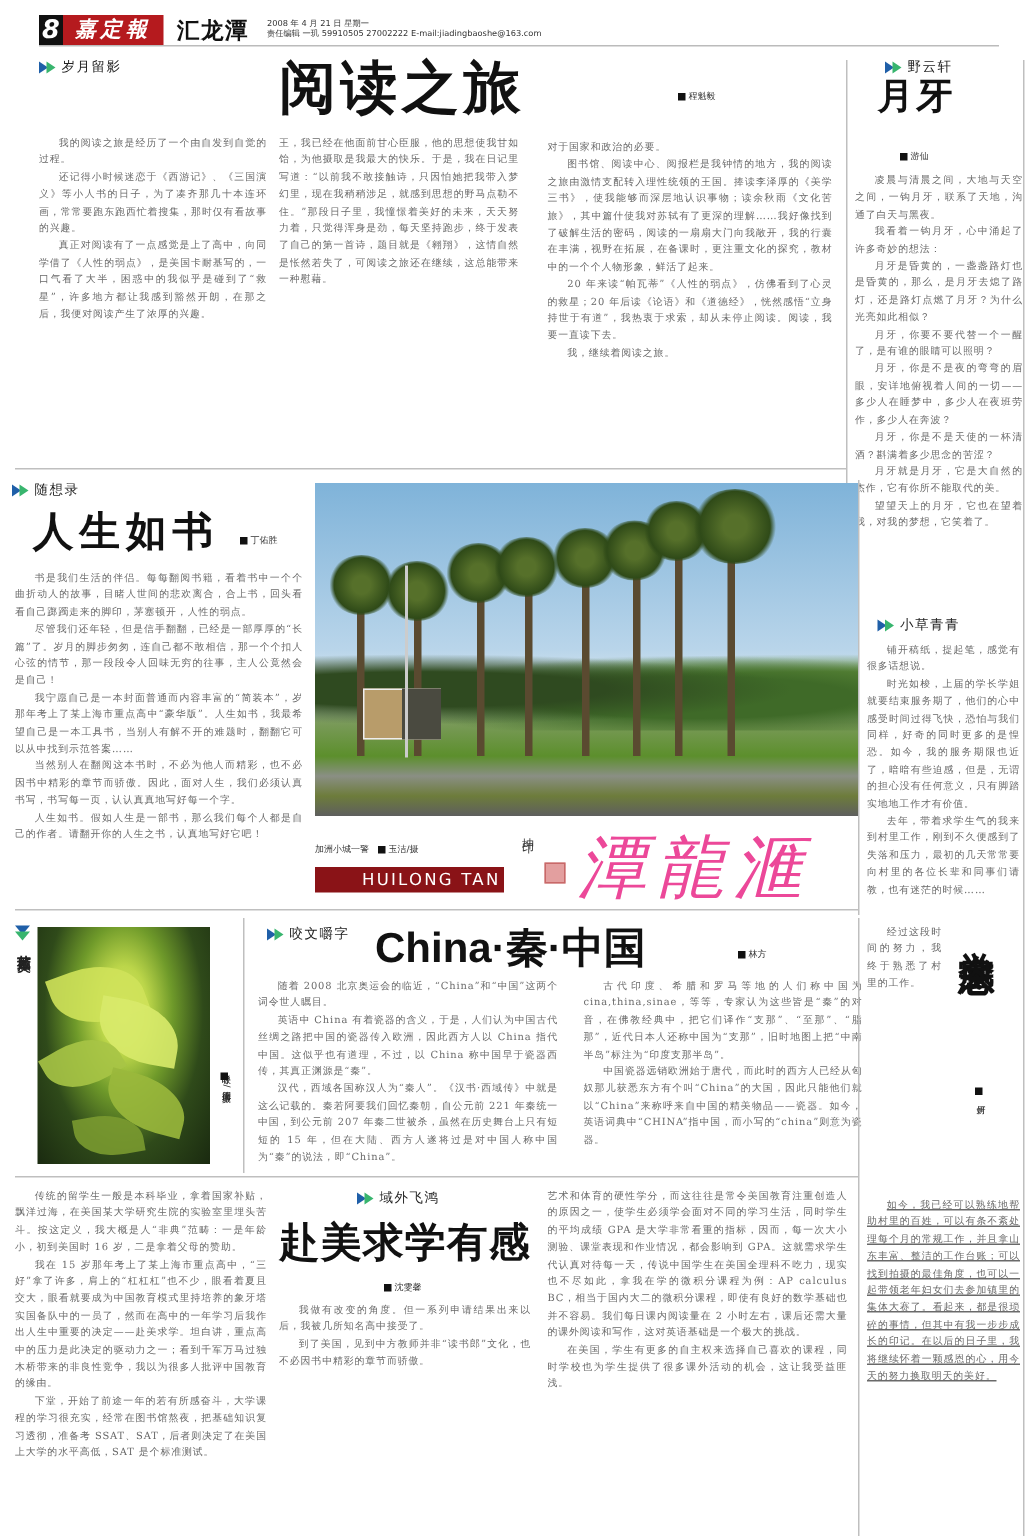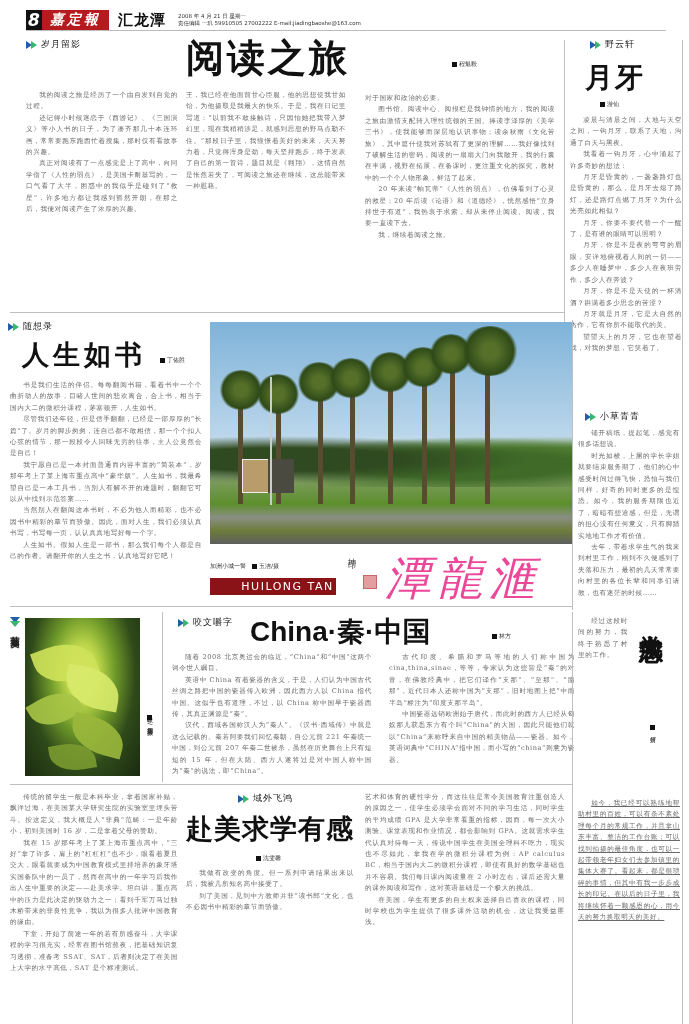--- a/index.html
+++ b/index.html
@@ -100,21 +100,21 @@
   <p>20 年来读“帕瓦蒂”《人性的弱点》，仿佛看到了心灵的救星；20 年后读《论语》和《道德经》，恍然感悟“立身持世于有道”，我热衷于求索，却从未停止阅读。阅读，我要一直读下去。</p>
   <p>我，继续着阅读之旅。</p>
 </div>
 
 <div class="abs vrule" style="left:564px;top:40px;height:360px;"></div>
 
 <div class="abs col-label" style="left:590px;top:38px;">
   <span class="arrow"></span>
   <span>野云轩</span>
 </div>
-<div class="abs headline-black" style="left:585px;top:62px;font-size:28px;line-height:32px;">月牙</div>
+<div class="abs headline-black" style="left:585px;top:48px;font-size:24px;line-height:32px;">月牙</div>
 <div class="abs byline" style="left:600px;top:100px;">游仙</div>
 <div class="abs body-text" style="left:570px;top:115px;width:112px;height:290px;">
   <p>凌晨与清晨之间，大地与天空之间，一钩月牙，联系了天地，沟通了白天与黑夜。</p>
   <p>我看着一钩月牙，心中涌起了许多奇妙的想法：</p>
   <p>月牙是昏黄的，一盏盏路灯也是昏黄的，那么，是月牙去熄了路灯，还是路灯点燃了月牙？为什么光亮如此相似？</p>
   <p>月牙，你要不要代替一个一醒了，是有谁的眼睛可以照明？</p>
   <p>月牙，你是不是夜的弯弯的眉眼，安详地俯视着人间的一切——多少人在睡梦中，多少人在夜班劳作，多少人在奔波？</p>
   <p>月牙，你是不是天使的一杯清酒？斟满着多少思念的苦涩？</p>
   <p>月牙就是月牙，它是大自然的杰作，它有你所不能取代的美。</p>
   <p>望望天上的月牙，它也在望着我，对我的梦想，它笑着了。</p>
@@ -123,21 +123,21 @@
 <div class="abs hrule" style="left:10px;top:312px;width:554px;"></div>
 <div class="abs vrule" style="left:682px;top:40px;height:990px;"></div>
 
 <div class="abs col-label" style="left:8px;top:320px;">
   <span class="arrow"></span>
   <span>随想录</span>
 </div>
 <div class="abs headline-black" style="left:22px;top:338px;font-size:27px;line-height:34px;letter-spacing:4px;">人生如书</div>
 <div class="abs byline" style="left:160px;top:356px;">丁佑胜</div>
 <div class="abs body-text" style="left:10px;top:380px;width:192px;height:225px;">
-  <p>书是我们生活的伴侣。每每翻阅书籍，看着书中一个个曲折动人的故事，目睹人世间的悲欢离合，合上书，相当于国内大二的微积分课程，茅塞顿开，人生如书。</p>
+  <p>书是我们生活的伴侣。每每翻阅书籍，看着书中一个个曲折动人的故事，目睹人世间的悲欢离合，合上书，回头看看自己踯躅走来的脚印，茅塞顿开，人性的弱点。</p>
   <p>尽管我们还年轻，但是信手翻翻，已经是一部厚厚的“长篇”了。岁月的脚步匆匆，连自己都不敢相信，那一个个扣人心弦的情节，那一段段令人回味无穷的往事，主人公竟然会是自己！</p>
   <p>我宁愿自己是一本封面普通而内容丰富的“简装本”，岁那年考上了某上海市重点高中“豪华版”。人生如书，我最希望自己是一本工具书，当别人有解不开的难题时，翻翻它可以从中找到示范答案……</p>
   <p>当然别人在翻阅这本书时，不必为他人而精彩，也不必因书中精彩的章节而骄傲。因此，面对人生，我们必须认真书写，书写每一页，认认真真地写好每一个字。</p>
   <p>人生如书。假如人生是一部书，那么我们每个人都是自己的作者。请翻开你的人生之书，认真地写好它吧！</p>
 </div>
 
 <div class="abs photo-palms">
   <div class="bushes"></div>
   <div class="palm-trunk" style="left:28px;height:120px;"></div>
   <div class="palm-crown" style="left:8px;top:48px;"></div>

